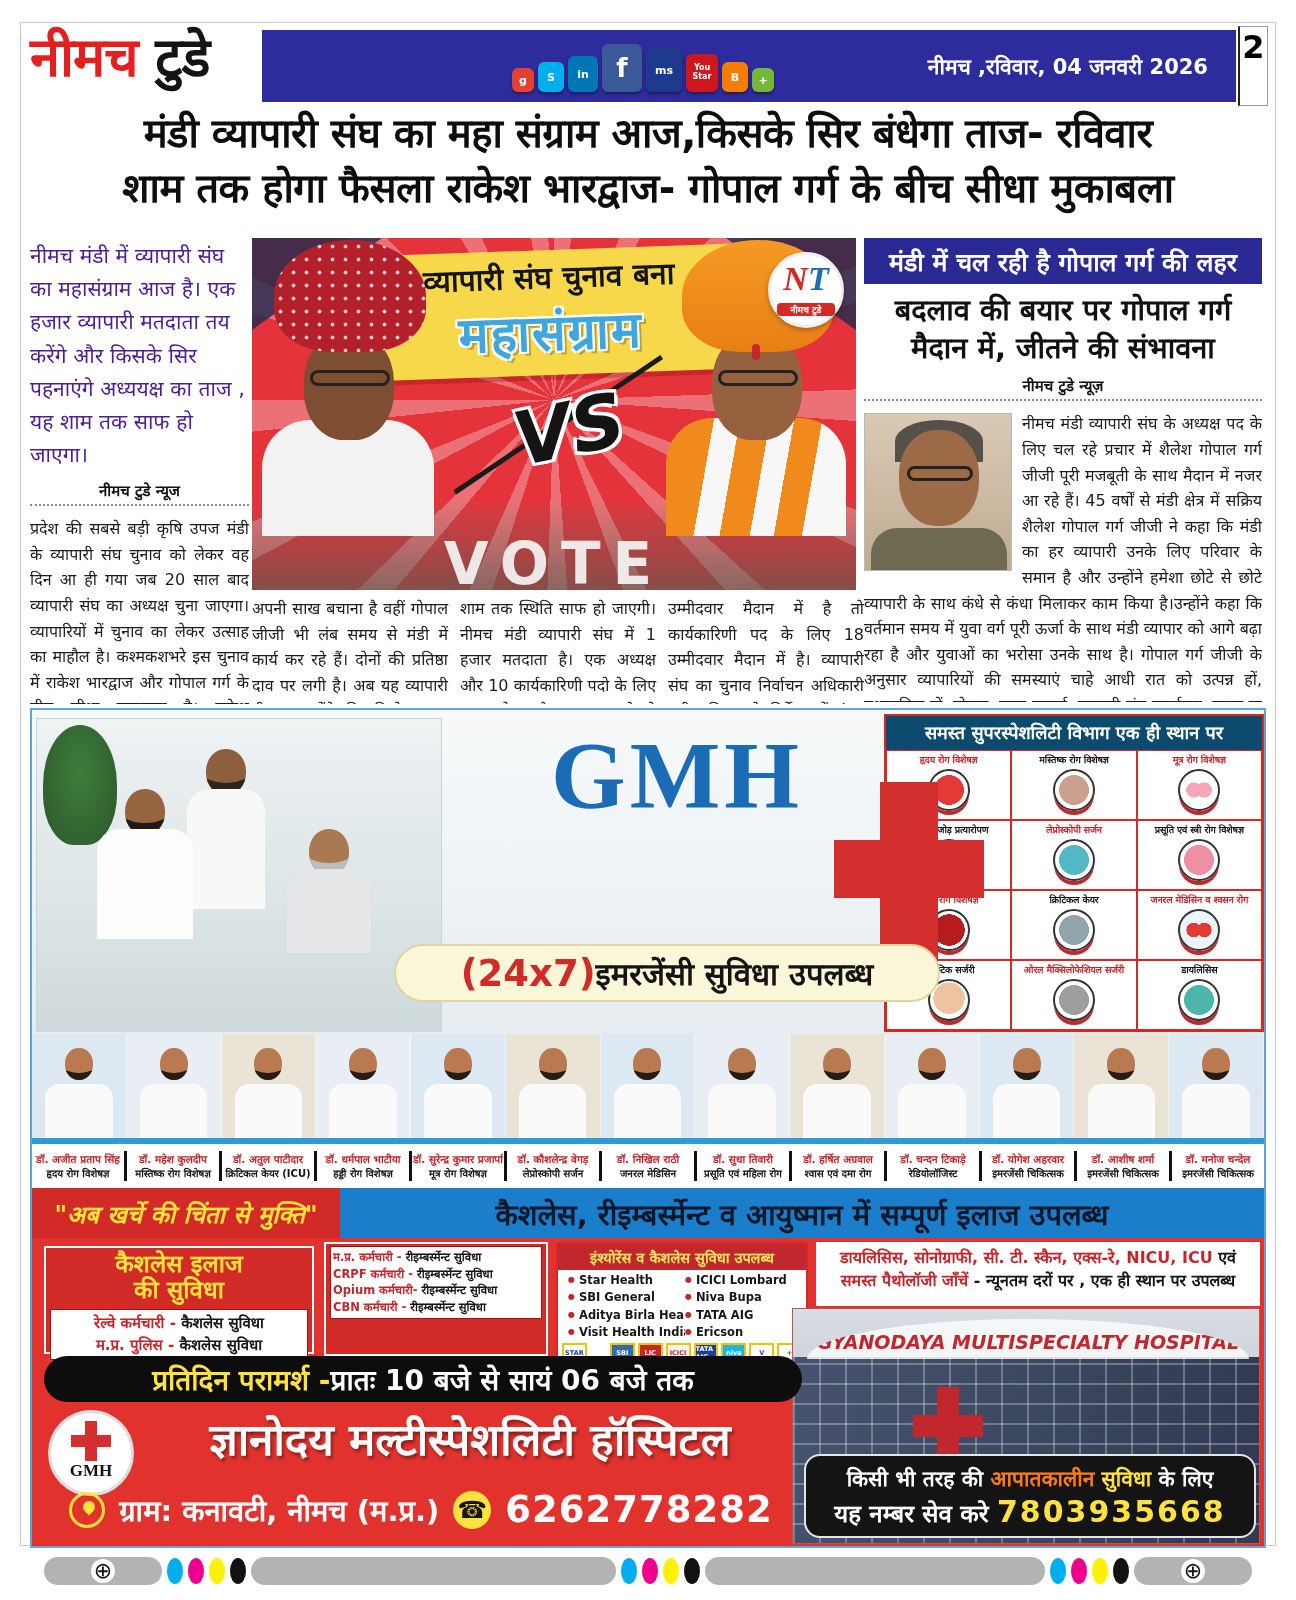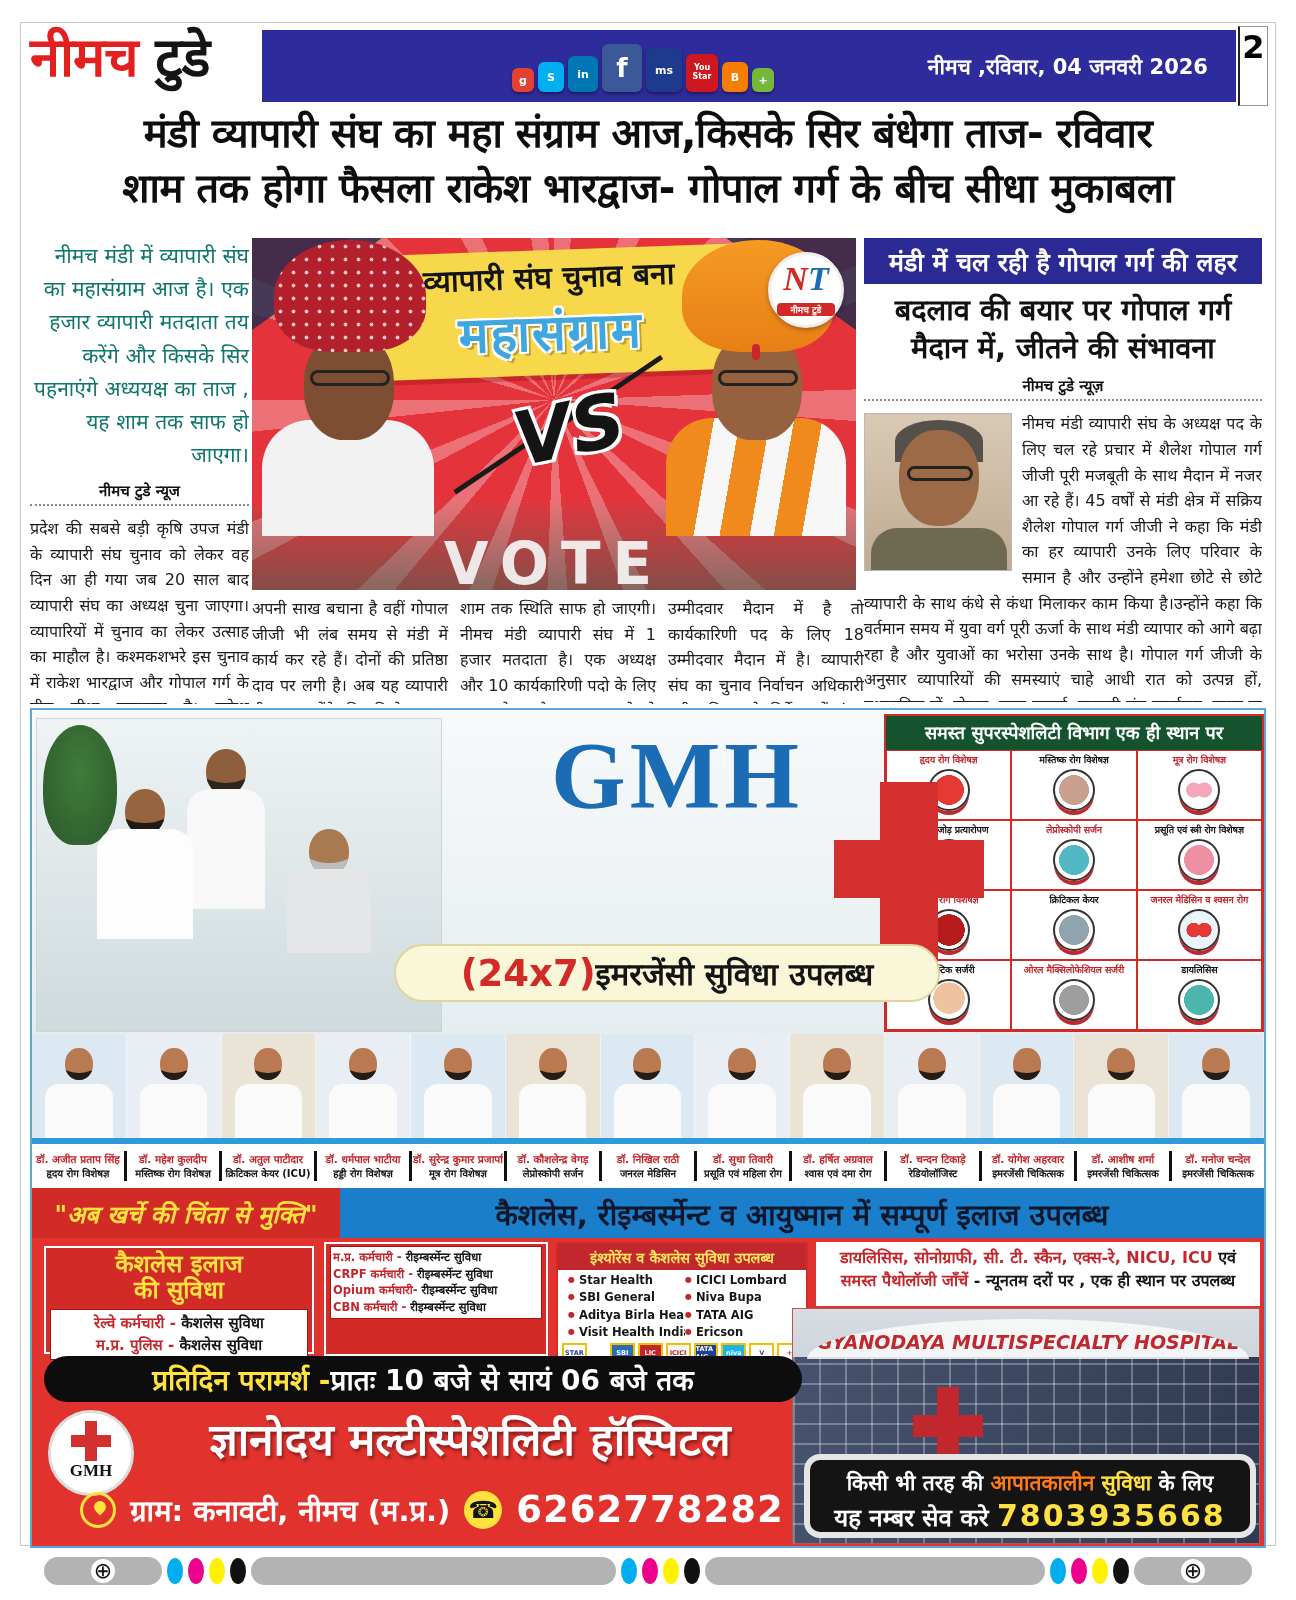--- a/index.html
+++ b/index.html
@@ -24,21 +24,21 @@
   .stile:nth-child(7){width:26px;height:30px;background:#f57d00;}
   .stile:nth-child(8){width:22px;height:24px;background:#75b73b;}
   .topdate { position:absolute; right:28px; top:0; height:72px; display:flex; align-items:center; color:#fff; font-weight:700; font-size:21px; }
   .pagebox { left:1238px; top:26px; width:30px; height:80px; background:#fff; border:1px solid #999; border-left:2px solid #222; font-size:32px; font-weight:700; text-align:center; line-height:1.3; }
 
   
   .headline { left:30px; top:106px; width:1236px; text-align:center; font-weight:800; color:#0d0d0d; font-size:40px; line-height:1.38; letter-spacing:-0.5px; }
 
   
   .leftcol { left:30px; top:240px; width:219px; height:464px; overflow:hidden; }
-  .lintro { font-size:21px; line-height:1.58; text-align:right; color:#0f766e; font-weight:500; }
+  .lintro { font-size:21px; line-height:1.58; text-align:left; color:#4c1d95; font-weight:500; }
   .byline { text-align:center; font-weight:700; font-size:15px; margin:8px 0 4px; color:#111; }
   .dotrule { border-top:2px dotted #8a8a8a; margin:2px 0 10px; }
   .lbody, .midcol, .rbody { font-size:16px; line-height:1.6; text-align:justify; color:#1c1c1c; }
 
   
   .graphic { left:252px; top:238px; width:604px; height:352px; overflow:hidden; background:
       repeating-conic-gradient(from 0deg at 50% 46%, rgba(255,255,255,.30) 0deg 6deg, rgba(255,255,255,0) 6deg 22deg), #e4333b; }
   .gcorner { position:absolute; top:0; width:130px; height:92px; background:#1d2a50; opacity:.8; }
   .gcorner.l { left:0; clip-path:polygon(0 0,100% 0,0 100%); }
   .gcorner.r { right:0; clip-path:polygon(0 0,100% 0,100% 100%); }
@@ -101,21 +101,21 @@
   .gmh-word { position:absolute; left:430px; top:10px; width:430px; text-align:center; font-family:"Liberation Serif",serif; font-weight:800; font-size:96px; color:#1b6cb5; letter-spacing:4px; }
   .redcross { position:absolute; left:802px; top:72px; width:150px; height:186px; z-index:1; }
   .redcross .v { position:absolute; left:46px; top:0; width:58px; height:186px; background:#d32f2f; }
   .redcross .h { position:absolute; left:0; top:58px; width:150px; height:58px; background:#d32f2f; }
   .tagline { position:absolute; left:428px; top:122px; width:472px; height:72px; background:#d22a26; z-index:2; color:#fff; font-weight:800; font-size:44px; text-align:center; line-height:70px; box-shadow:3px 3px 6px rgba(0,0,0,.25); }
   .emer { position:absolute; left:362px; top:234px; width:546px; height:58px; background:#faf6d8; border:2px solid #ddd6a0; border-radius:29px; display:flex; align-items:center; justify-content:center; z-index:2; }
   .emer .p1 { color:#d22a26; font-weight:800; font-size:37px; }
   .emer .p2 { color:#141414; font-weight:800; font-size:31px; }
 
   .spec-panel { position:absolute; left:852px; top:4px; width:380px; height:318px; border:2px solid #d22a26; background:#fff; }
-  .spec-head { background:#14532d; color:#fff; font-weight:800; font-size:18px; text-align:center; height:34px; line-height:34px; }
+  .spec-head { background:#0c4a6e; color:#fff; font-weight:800; font-size:18px; text-align:center; height:34px; line-height:34px; }
   .spec-grid { display:grid; grid-template-columns:repeat(3,1fr); grid-auto-rows:70px; }
   .spcell { border:1px solid #d22a26; text-align:center; padding-top:2px; overflow:hidden; }
   .splabel { font-size:9.5px; font-weight:800; letter-spacing:-0.2px; white-space:nowrap; overflow:hidden; color:#161616; }
   .spcell:nth-child(odd) .splabel { color:#c1272d; }
   .spicon { width:42px; height:42px; border-radius:50%; border:2px solid #333; background:#fff; margin:3px auto 0; box-shadow:0 5px 0 -1px #c1272d; }
   .i0{background:radial-gradient(circle at 50% 50%, #e53935 0 55%, #fff 56%);}
   .i1{background:radial-gradient(circle at 50% 50%, #c9a08e 0 55%, #fff 56%);}
   .i2{background:radial-gradient(circle at 36% 50%, #f3a7b8 0 24%, transparent 25%),radial-gradient(circle at 64% 50%, #f3a7b8 0 24%, #fff 25%);}
   .i3{background:radial-gradient(circle at 50% 50%, #f29f05 0 55%, #fff 56%);}
   .i4{background:radial-gradient(circle at 50% 50%, #52b8c4 0 55%, #fff 56%);}
@@ -170,34 +170,34 @@
   .diag .r { color:#c1272d; } .diag .b { color:#161616; }
   .building { position:absolute; left:760px; top:70px; width:468px; height:236px; background:linear-gradient(#d7dde2,#aeb8bf); overflow:hidden; border:1px solid #b55; }
   .bsign { position:absolute; left:14px; top:10px; right:10px; height:40px; background:rgba(250,250,250,.85); border-radius:50% 50% 0 0/100% 100% 0 0; text-align:center; font-weight:800; font-style:italic; font-size:19px; color:#c1272d; line-height:46px; white-space:nowrap; overflow:hidden; }
   .bglass { position:absolute; left:0; top:48px; width:100%; height:188px;
             background:repeating-linear-gradient(90deg, rgba(255,255,255,.28) 0 2px, transparent 2px 26px),
                        repeating-linear-gradient(0deg, rgba(255,255,255,.28) 0 2px, transparent 2px 20px),
                        linear-gradient(100deg,#47536e,#303a52); }
   .bplus { position:absolute; left:120px; top:78px; width:70px; height:90px; }
   .bplus .v{position:absolute;left:24px;top:0;width:22px;height:90px;background:#c1272d;}
   .bplus .h{position:absolute;left:0;top:28px;width:70px;height:22px;background:#c1272d;}
-  .emgbox { position:absolute; left:772px; top:216px; width:452px; height:84px; background:#141414; border:6px solid #e5e5e5; border-radius:16px; text-align:center; padding-top:8px; z-index:3; }
+  .emgbox { position:absolute; left:772px; top:216px; width:452px; height:84px; background:#141414; border:2px solid #e5e5e5; border-radius:16px; text-align:center; padding-top:8px; z-index:3; }
   .emg1 { font-size:21px; font-weight:800; color:#fff; }
   .emg1 .o { color:#ff7a1a; } .emg1 .y { color:#ffe242; }
   .emg2 { font-size:24px; font-weight:800; color:#fff; margin-top:2px; }
   .emg2 .num { color:#ffe242; font-size:30px; letter-spacing:2px; }
   .consult { position:absolute; left:12px; top:118px; width:758px; height:46px; background:#0d0d0d; border-radius:23px; display:flex; align-items:center; justify-content:center; font-weight:800; font-size:28px; }
   .consult .y { color:#ffe23e; } .consult .w { color:#fff; }
   .gmh-circle { position:absolute; left:16px; top:172px; width:86px; height:86px; border-radius:50%; background:#fff; border:3px solid #ddd; text-align:center; }
   .gmh-circle .cplus { position:relative; width:40px; height:40px; margin:8px auto 0; }
   .gmh-circle .cplus .v{position:absolute;left:14px;top:0;width:12px;height:40px;background:#d32f2f;}
   .gmh-circle .cplus .h{position:absolute;left:0;top:14px;width:40px;height:12px;background:#d32f2f;}
   .gmh-circle .glab { font-family:"Liberation Serif",serif; font-weight:800; font-size:17px; color:#141414; }
   .hosp-name { position:absolute; left:104px; top:170px; width:668px; text-align:center; color:#fff; font-weight:800; font-size:44px; white-space:nowrap; text-shadow:2px 3px 3px rgba(0,0,0,.35); }
-  .contact { position:absolute; left:30px; top:250px; width:740px; display:flex; align-items:center; justify-content:center; gap:14px; }
+  .contact { position:absolute; left:19px; top:250px; width:740px; display:flex; align-items:center; justify-content:center; gap:14px; }
   .pin { width:36px; height:36px; border-radius:50%; border:3px solid #ffe23e; position:relative; }
   .pin::after { content:""; position:absolute; left:11px; top:6px; width:12px; height:12px; border-radius:50% 50% 50% 0; transform:rotate(-45deg); background:#ffe23e; }
   .phone { width:38px; height:38px; border-radius:50%; background:#ffe23e; color:#141414; font-size:24px; text-align:center; line-height:38px; }
   .addr { color:#fff; font-weight:800; font-size:29px; }
   .phnum { color:#fff; font-weight:800; font-size:37px; letter-spacing:1px; }
 
   
   .regbar { position:absolute; left:44px; top:1556px; width:1208px; height:30px; display:flex; align-items:center; gap:5px; }
   .gbar { background:#b3b3b3; height:28px; border-radius:14px; display:flex; align-items:center; justify-content:center; }
   .gbar.end { width:118px; }

